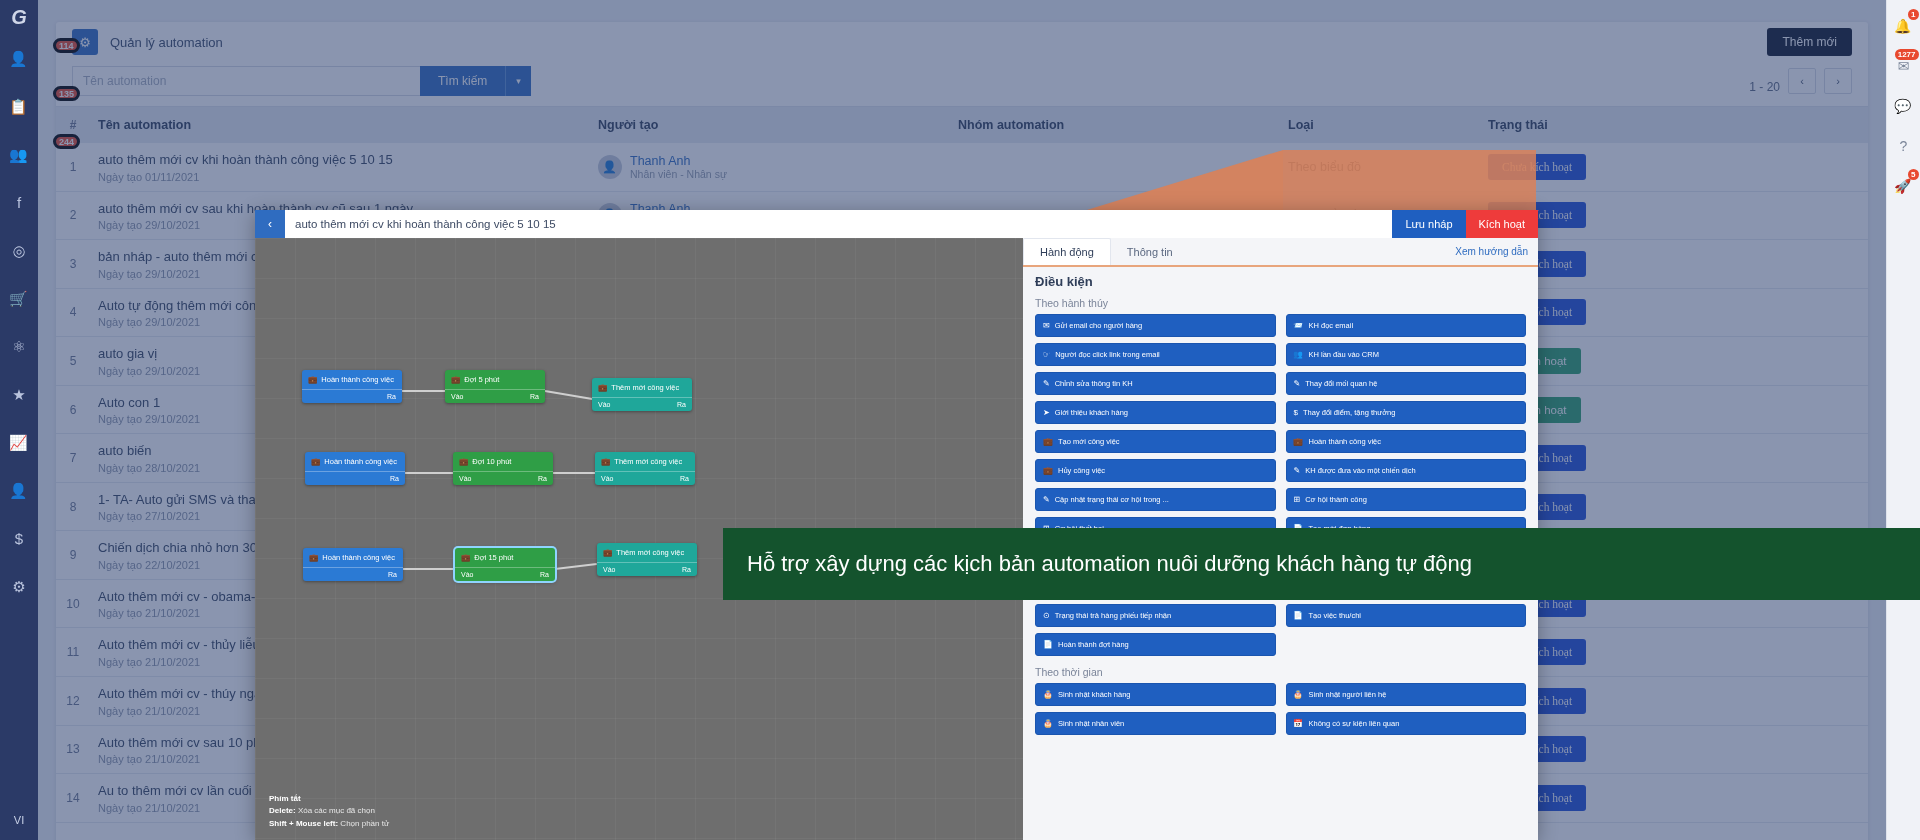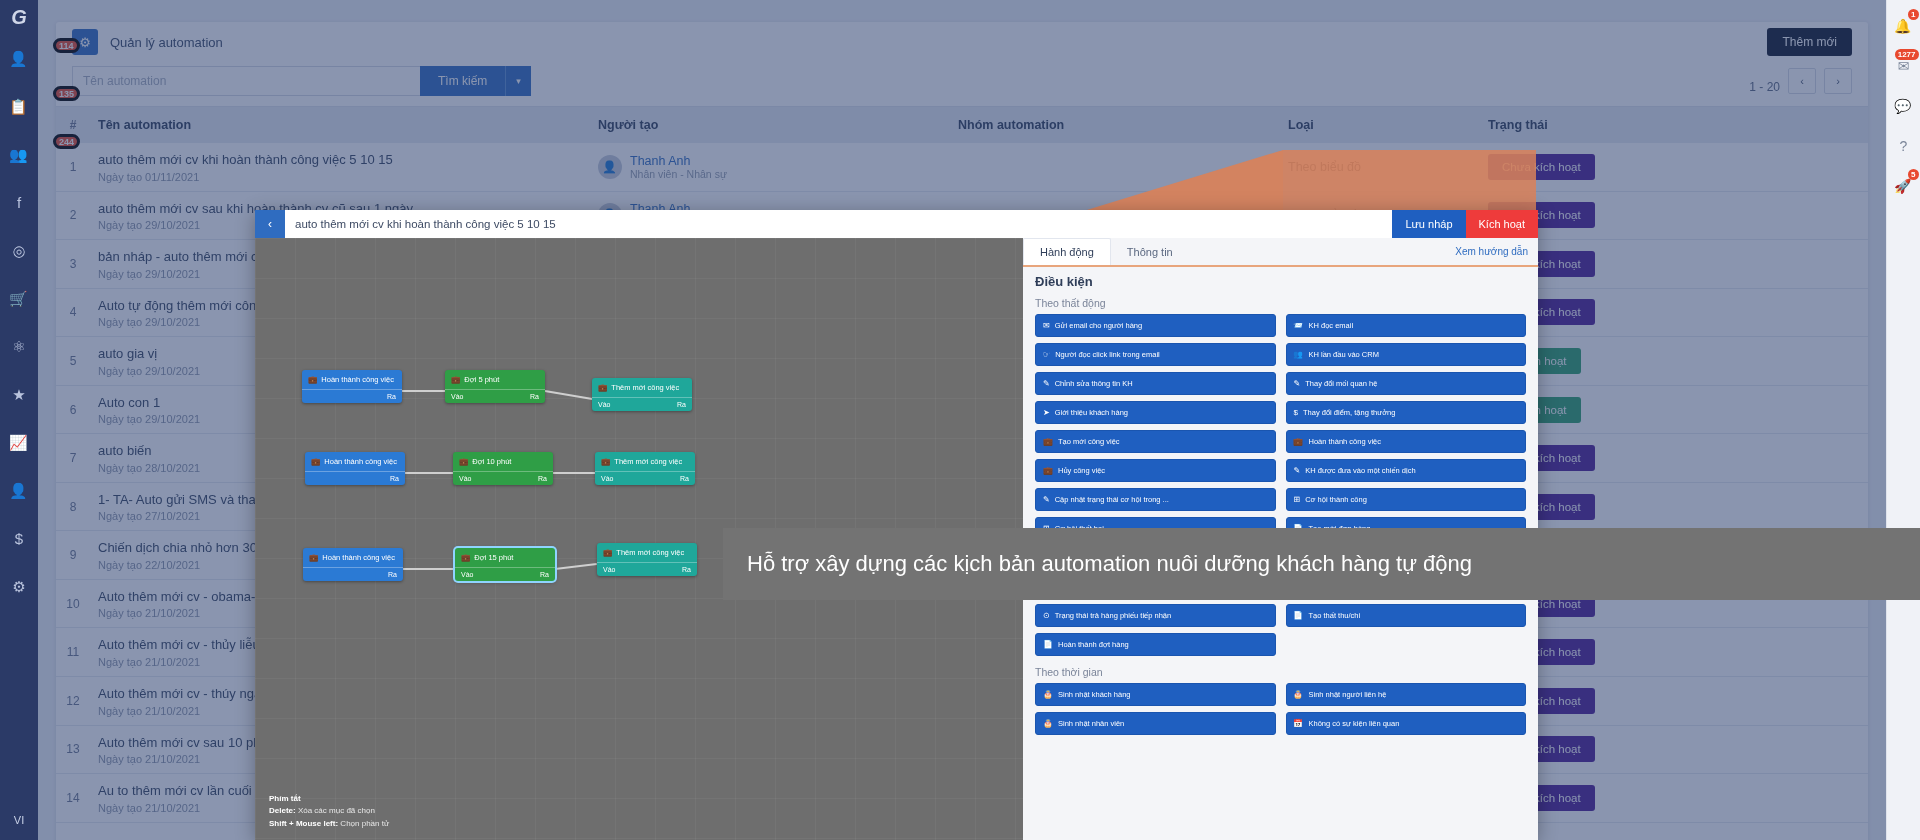--- a/index.html
+++ b/index.html
@@ -83,21 +83,21 @@
   .nm { font-size:13px; color:#36455f; line-height:1.35; }
   .dt { font-size:11px; color:#8b95a9; margin-top:2px; }
   .person { display:flex; align-items:center; gap:8px; }
   .avatar { width:24px; height:24px; border-radius:50%; background:#c3cbda;
             display:flex; align-items:center; justify-content:center; color:#6f7b90; font-size:12px; }
   .p-name { font-size:12.5px; color:#2f6cc0; }
   .p-role { font-size:10.5px; color:#939dae; }
   .typecell { font-size:12.5px; color:#3d4a63; }
   .chip { display:inline-block; font-size:11.5px; color:#fff; padding:7px 14px;
           border-radius:3px; white-space:nowrap; }
-  .chip.off { background:#4c1d95; }
+  .chip.off { background:#1d4ed8;font-family:Liberation Serif, serif; }
   .chip.on  { background:#2aa06b; }
 
   .dim { position:absolute; inset:0; background:rgba(42,62,110,.55); z-index:10; }
 
   
   .orange { position:absolute; z-index:11; background:#d98159; opacity:.92; }
 
   
   .modal { position:absolute; left:255px; top:210px; width:1283px; height:630px;
            background:#fff; z-index:20; box-shadow:0 3px 18px rgba(0,0,0,.3);
@@ -144,21 +144,21 @@
   .sub-title { font-size:10.5px; color:#7a8499; padding:4px 12px 5px; }
   .grid { display:grid; grid-template-columns:1fr 1fr; gap:6px 10px; padding:0 12px 6px; }
   .abtn { background:#1f5fc0; color:#fff; font-size:7.5px; border-radius:3px;
           padding:6px 7px; display:flex; align-items:center; gap:5px; cursor:pointer;
           white-space:nowrap; overflow:hidden; border:1px solid #1a55af; }
   .abtn .ic { font-size:8px; flex:0 0 auto; }
   .plist { overflow:hidden; flex:1; }
 
   
   .caption { position:absolute; left:723px; top:528px; width:1197px; height:72px;
-             background:#737373; color:#fff; z-index:30; display:flex;
+             background:#14532d; color:#fff; z-index:30; display:flex;
              align-items:center; padding:0 24px; font-size:22px; }
 </style>
 </head>
 <body>
 
 <div id="app">
 
   <div class="sidebar">
     <div class="logo">G</div>
     <div id="sb-items">
@@ -563,21 +563,21 @@
       </div>
 
       <div class="rpanel">
         <div class="tabs">
           <div class="tab active">Hành động</div>
           <div class="tab">Thông tin</div>
           <div class="guide">Xem hướng dẫn</div>
         </div>
         <div class="plist">
           <div class="sect-title">Điều kiện</div>
-          <div class="sub-title">Theo thất động</div>
+          <div class="sub-title">Theo hành thúy</div>
           <div class="grid" id="action-grid">
               <div class="abtn">
                 <span class="ic">✉</span>
                 <span>Gửi email cho người hàng</span>
               </div>
               <div class="abtn">
                 <span class="ic">📨</span>
                 <span>KH đọc email</span>
               </div>
               <div class="abtn">
@@ -651,21 +651,21 @@
               <div class="abtn">
                 <span class="ic">⊙</span>
                 <span>Tạo phiếu tiếp nhận bảo hành</span>
               </div>
               <div class="abtn">
                 <span class="ic">⊙</span>
                 <span>Trạng thái trả hàng phiếu tiếp nhận</span>
               </div>
               <div class="abtn">
                 <span class="ic">📄</span>
-                <span>Tạo thất thu/chi</span>
+                <span>Tạo việc thu/chi</span>
               </div>
               <div class="abtn">
                 <span class="ic">📄</span>
                 <span>Hoàn thành đợt hàng</span>
               </div>
             </div>
           <div class="sub-title">Theo thời gian</div>
           <div class="grid" id="time-grid">
               <div class="abtn">
                 <span class="ic">🎂</span>

